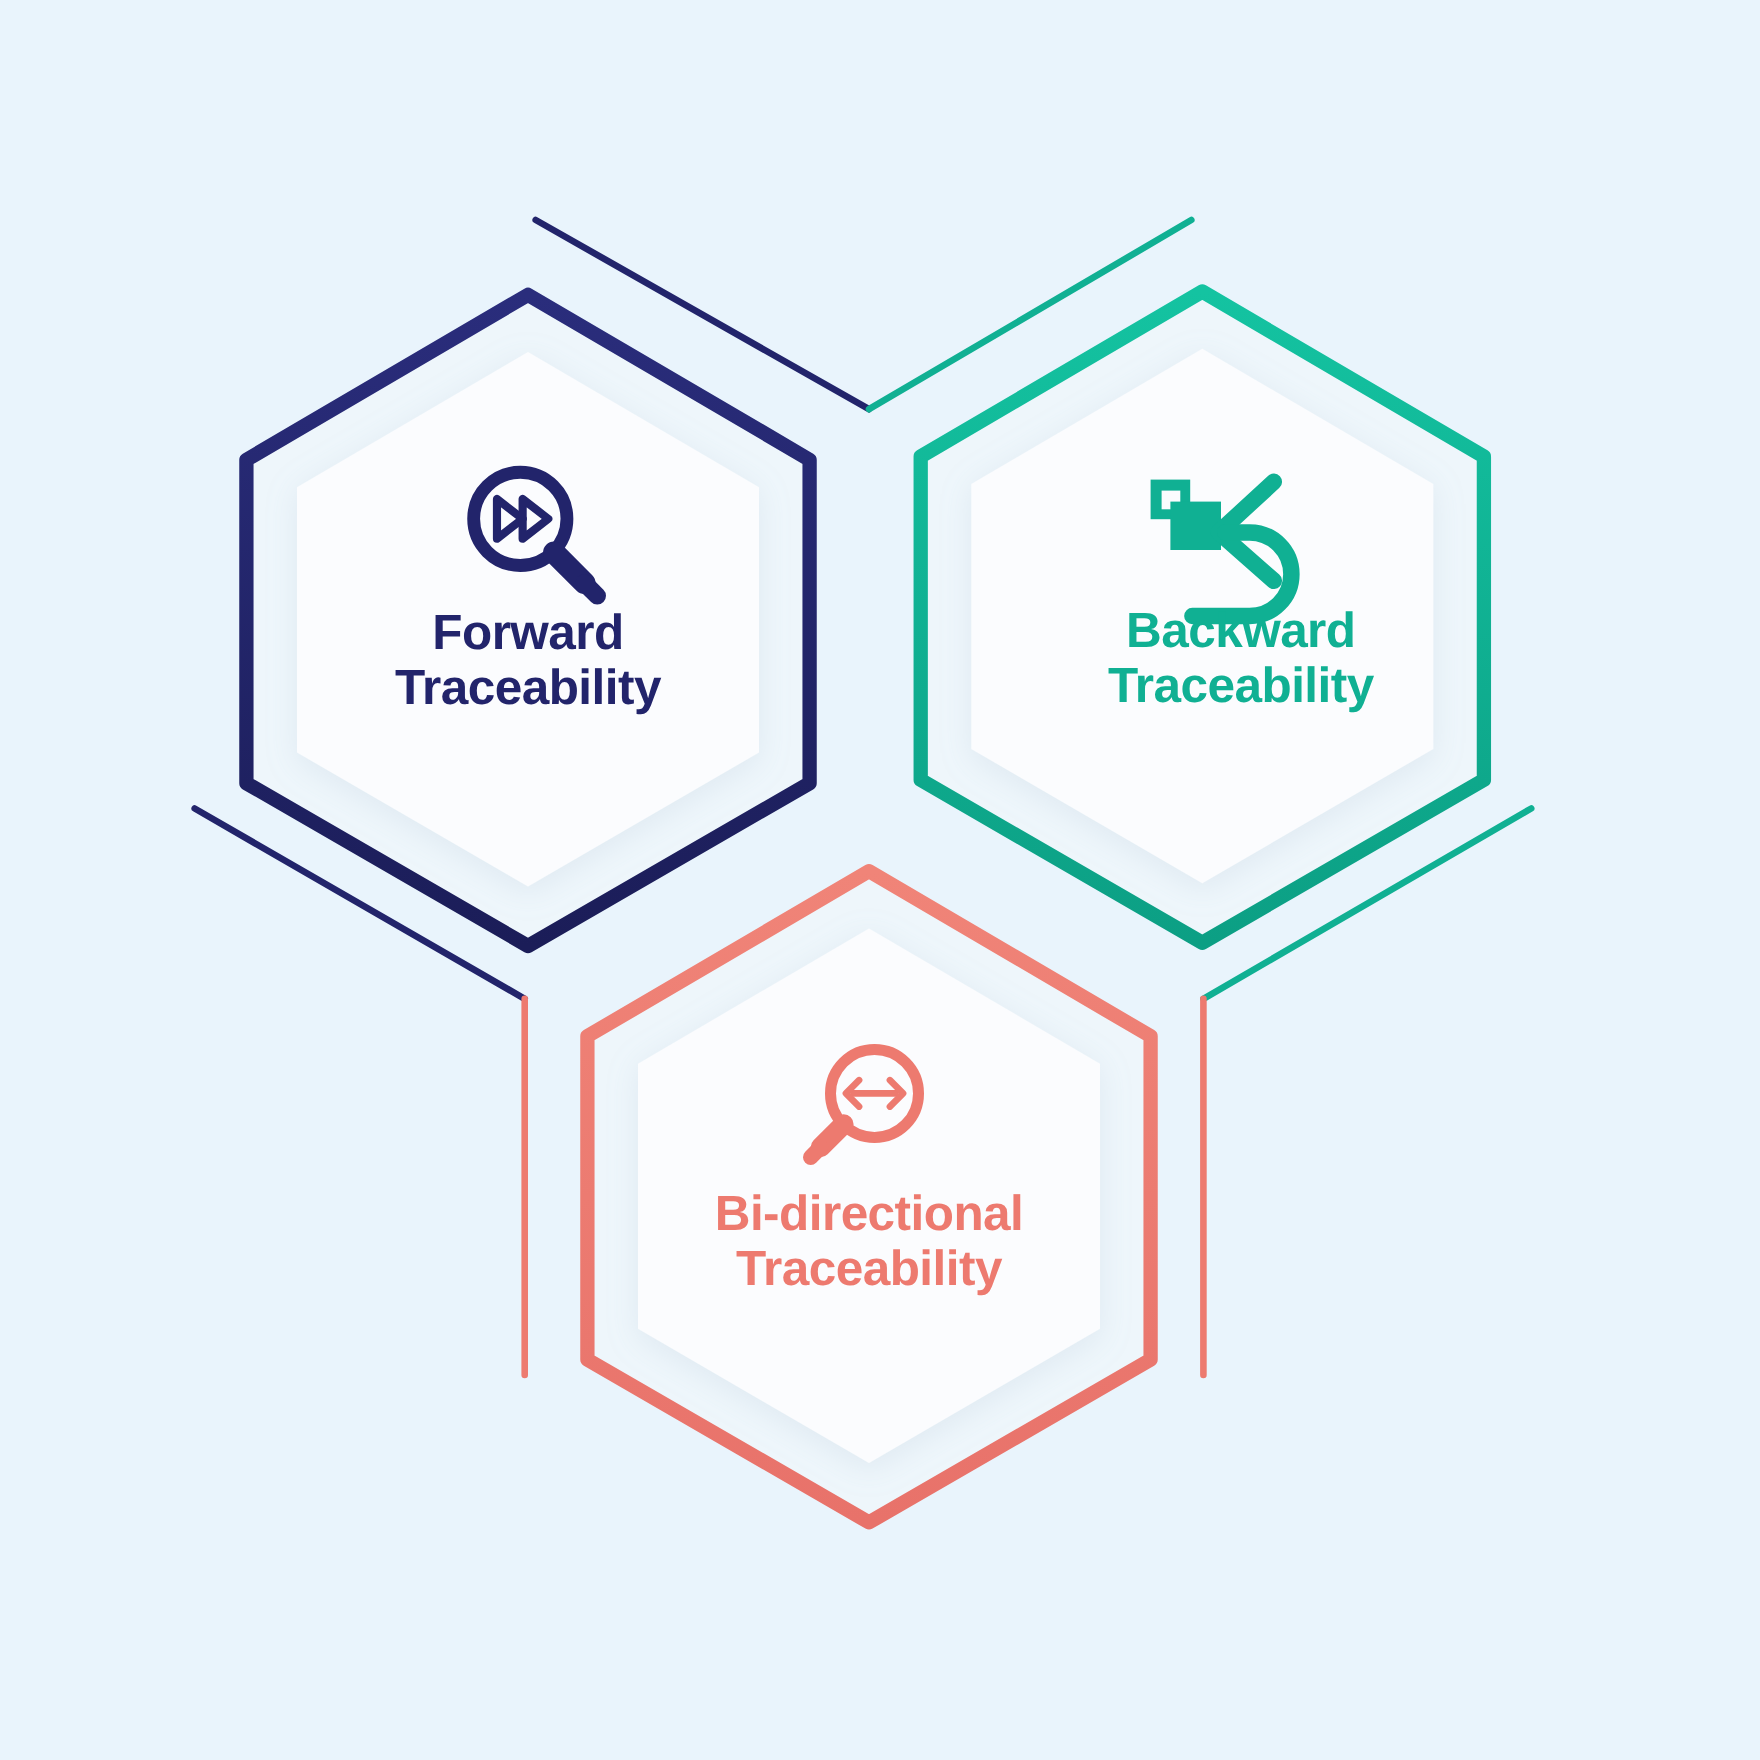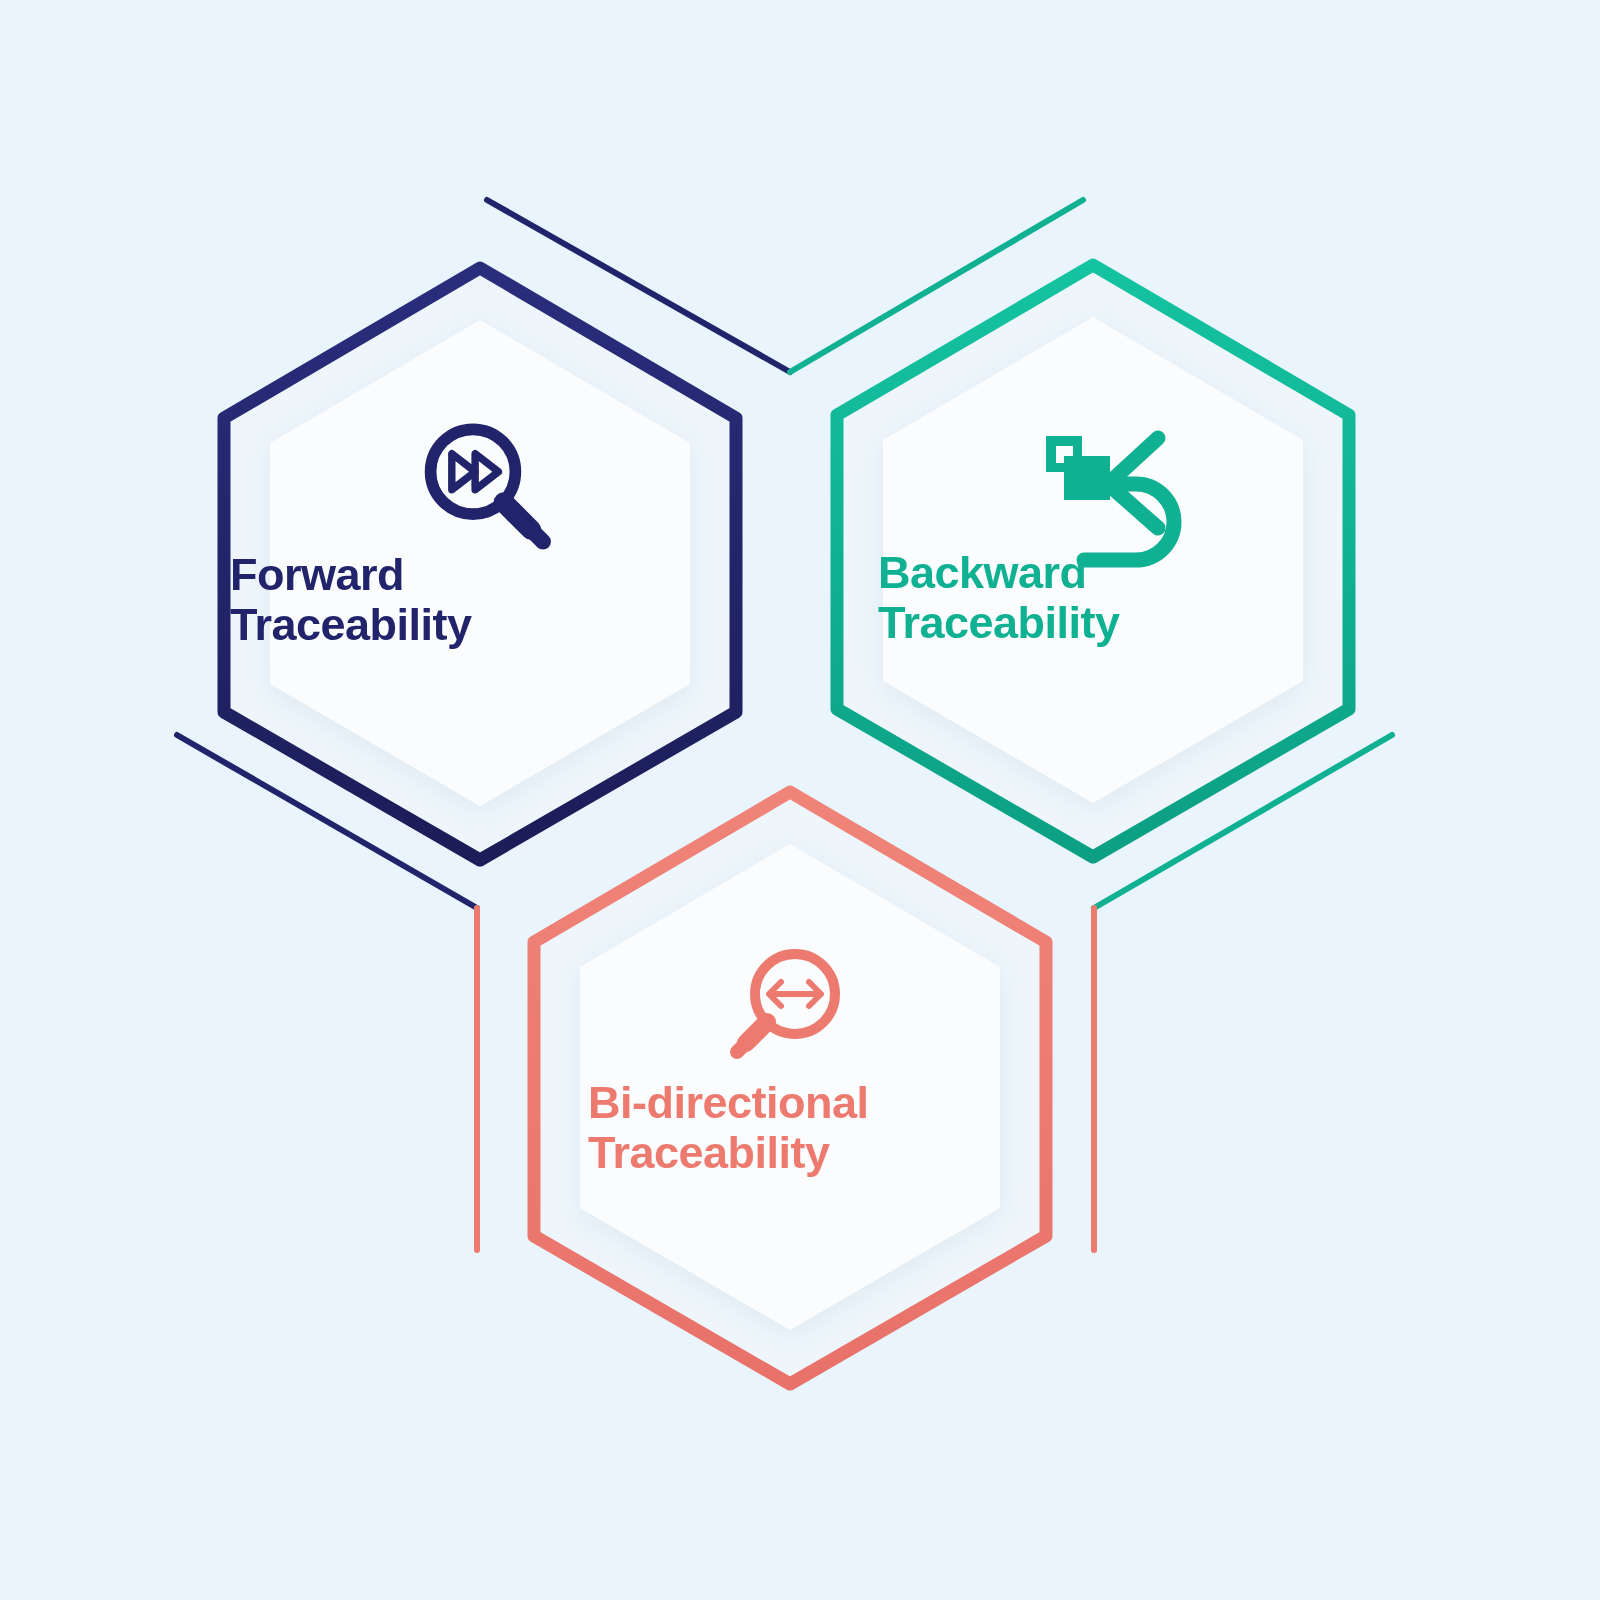--- a/index.html
+++ b/index.html
@@ -21,20 +21,21 @@
   }
   #diagram-svg {
     position: absolute;
     left: 0;
     top: 0;
     width: 1600px;
     height: 1600px;
   }
   .hex-label {
     position: absolute;
+    text-align: center;
     font-weight: bold;
     line-height: 1.12;
     letter-spacing: -0.5px;
     white-space: pre-line;
     pointer-events: none;
   }
   #label-forward {
     left: 230px;
     top: 550px;
     width: 500px;
@@ -47,21 +48,20 @@
     width: 500px;
     font-size: 45px;
     color: #10b093;
   }
   #label-bidirectional {
     left: 540px;
     top: 1078px;
     width: 500px;
     font-size: 45px;
     color: #ed7a6f;
-    padding-left: 48px;
   }
 </style>
 </head>
 <body>
 
 <div id="stage">
 
   <svg id="diagram-svg" viewBox="0 0 1600 1600" xmlns="http://www.w3.org/2000/svg">
 
     <defs>

